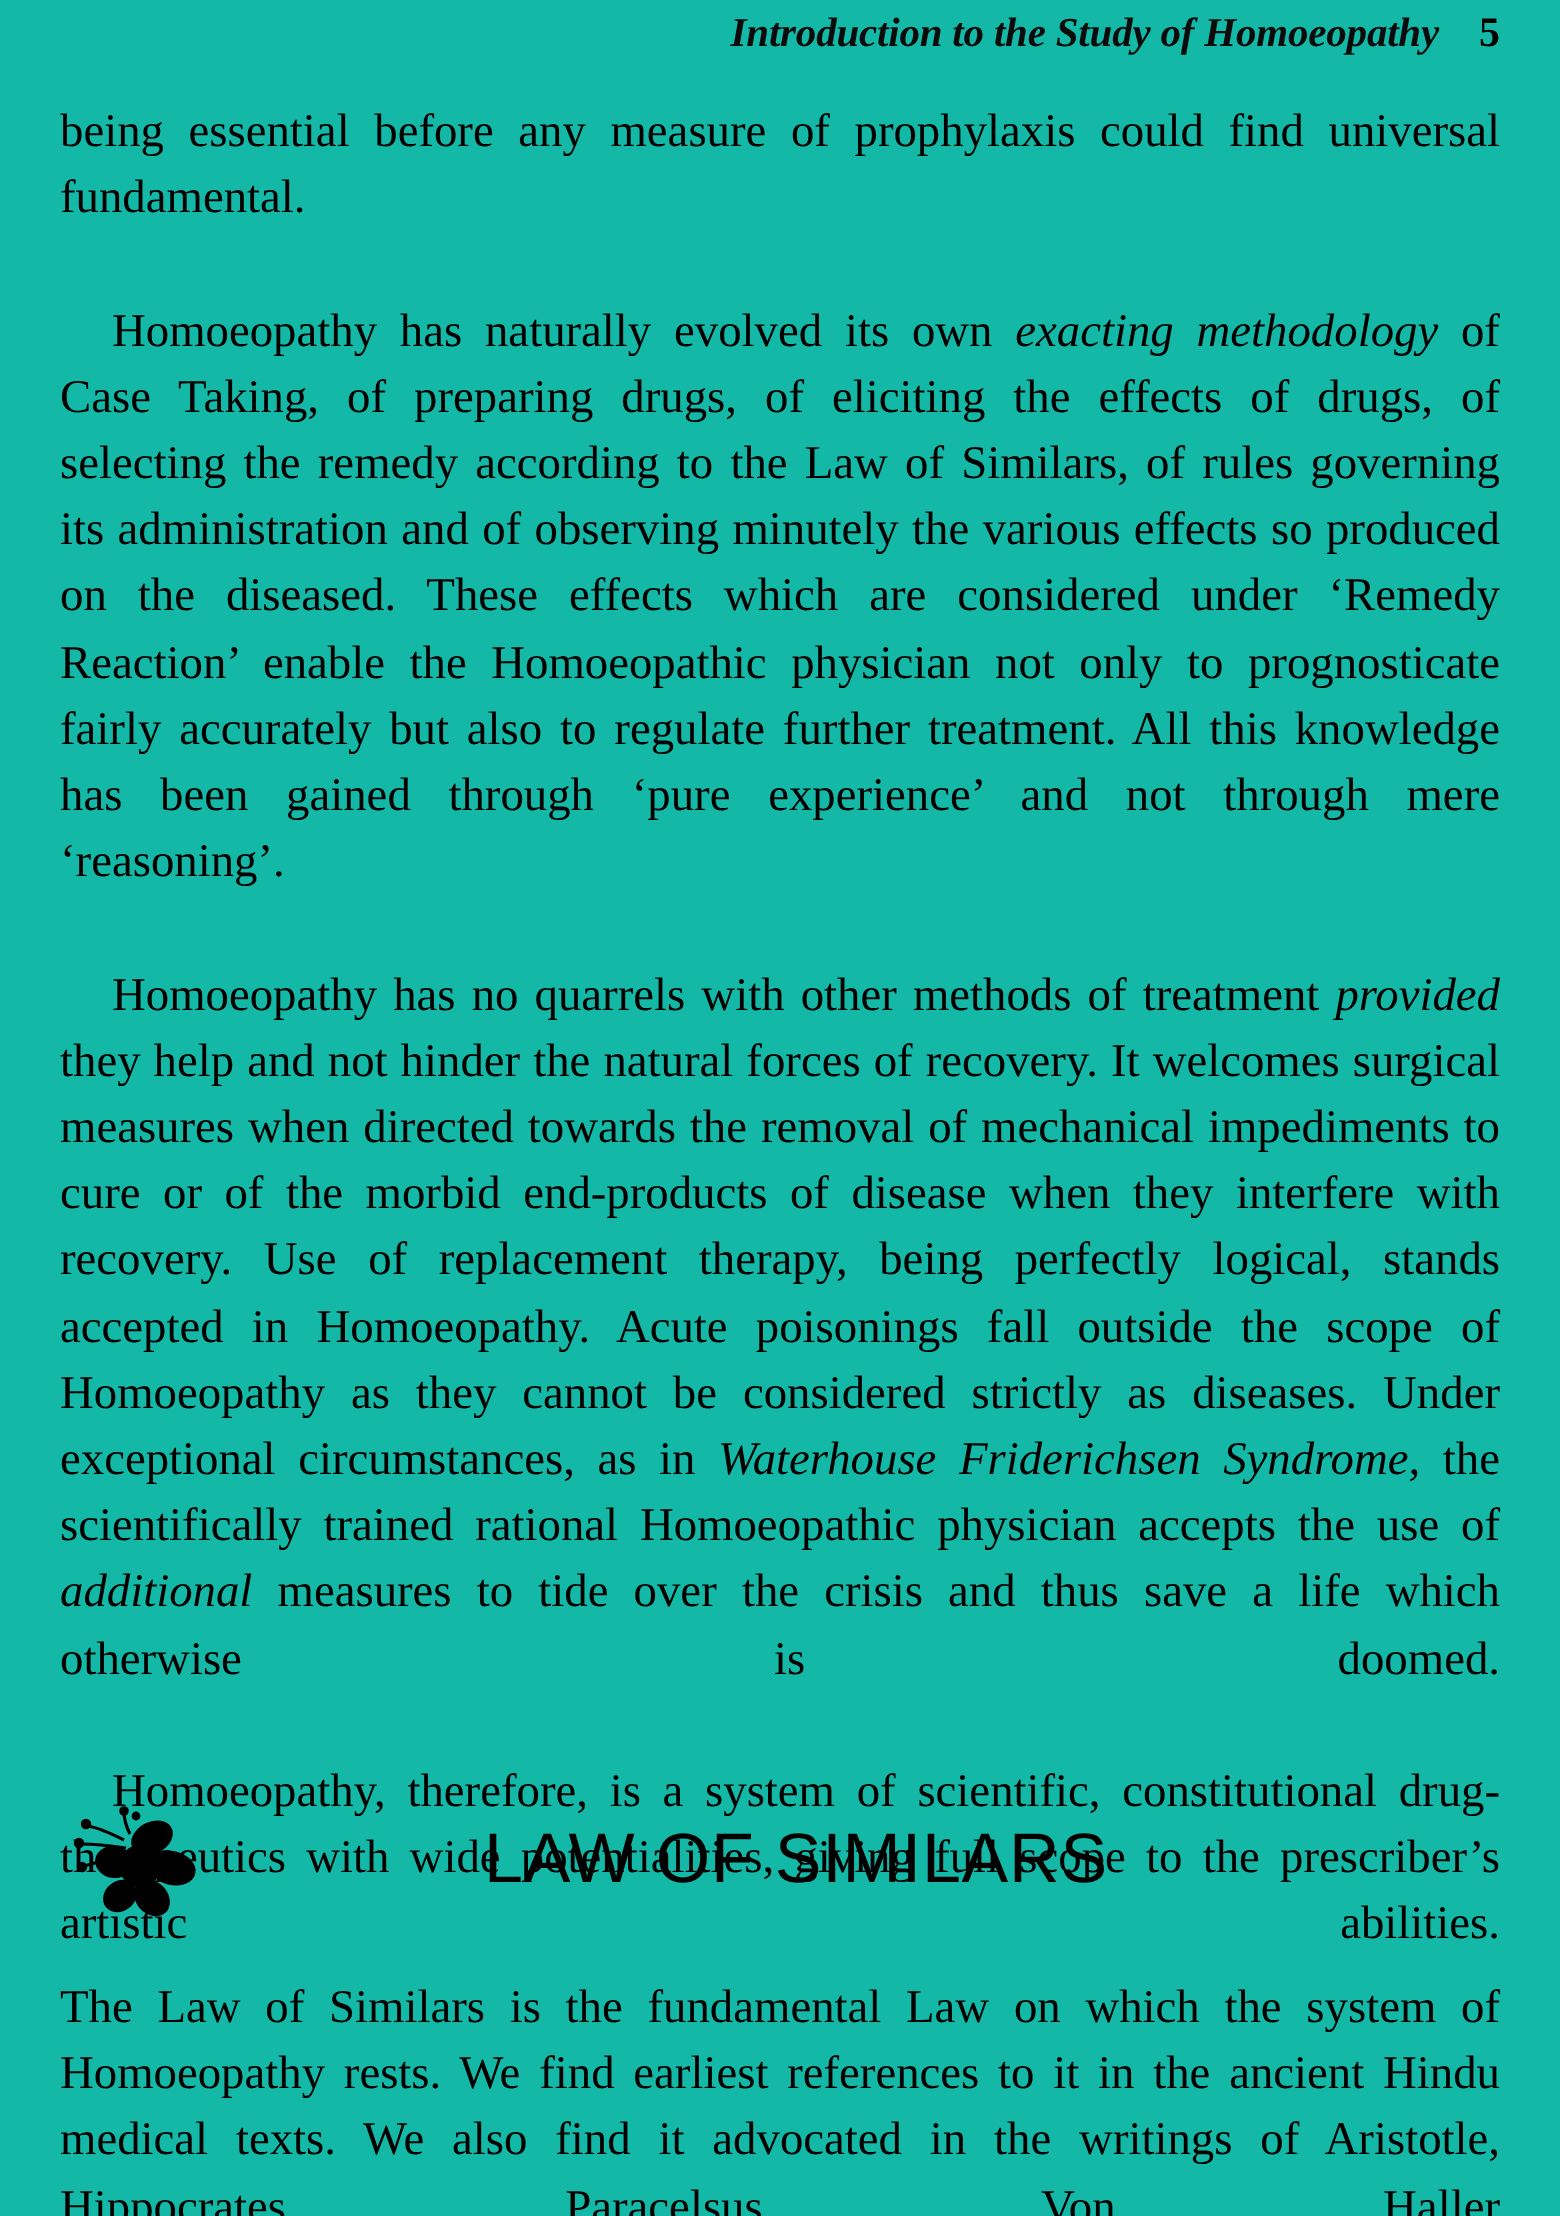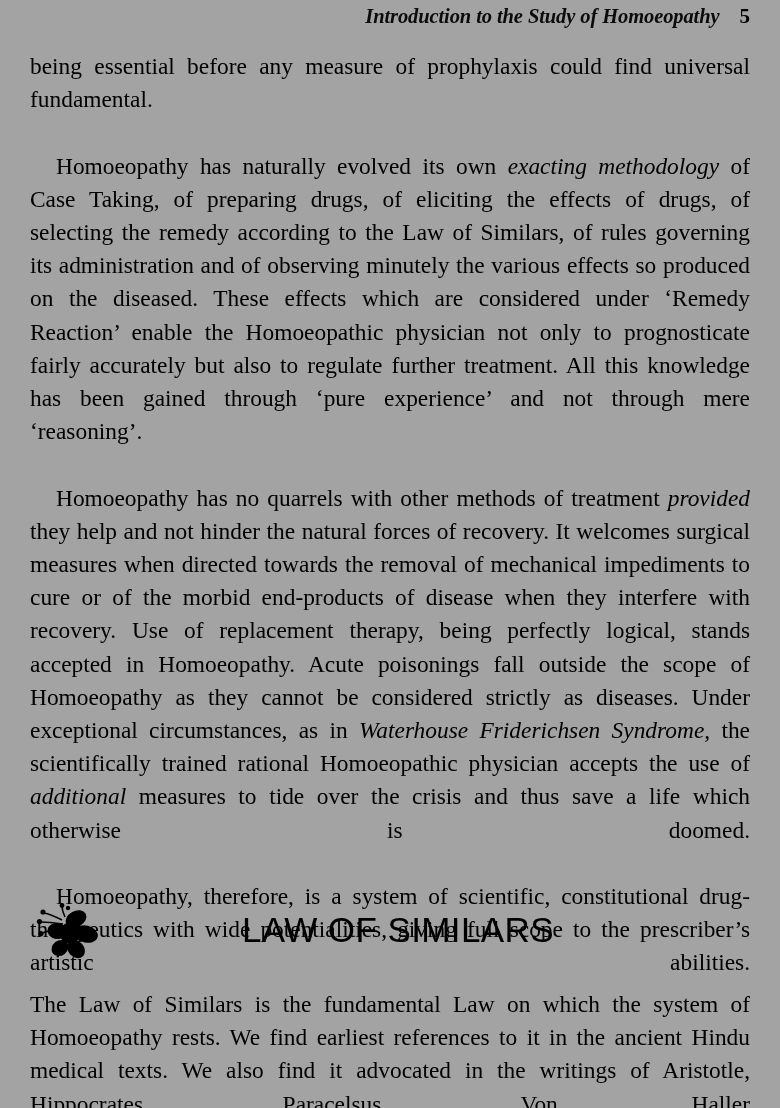--- a/index.html
+++ b/index.html
@@ -7,21 +7,21 @@
     margin: 0;
     padding: 0;
     background: #ffffff;
   }
 
   .page {
     position: relative;
     width: 780px;
     height: 1108px;
     margin: 0 auto;
-    background: #a3a3a3;
+    background: #14b8a6;
     overflow: hidden;
     font-family: "Liberation Serif", "DejaVu Serif", serif;
     color: #000000;
     -webkit-font-smoothing: antialiased;
   }
 
   
   .running-head {
     position: absolute;
     left: 30px;

